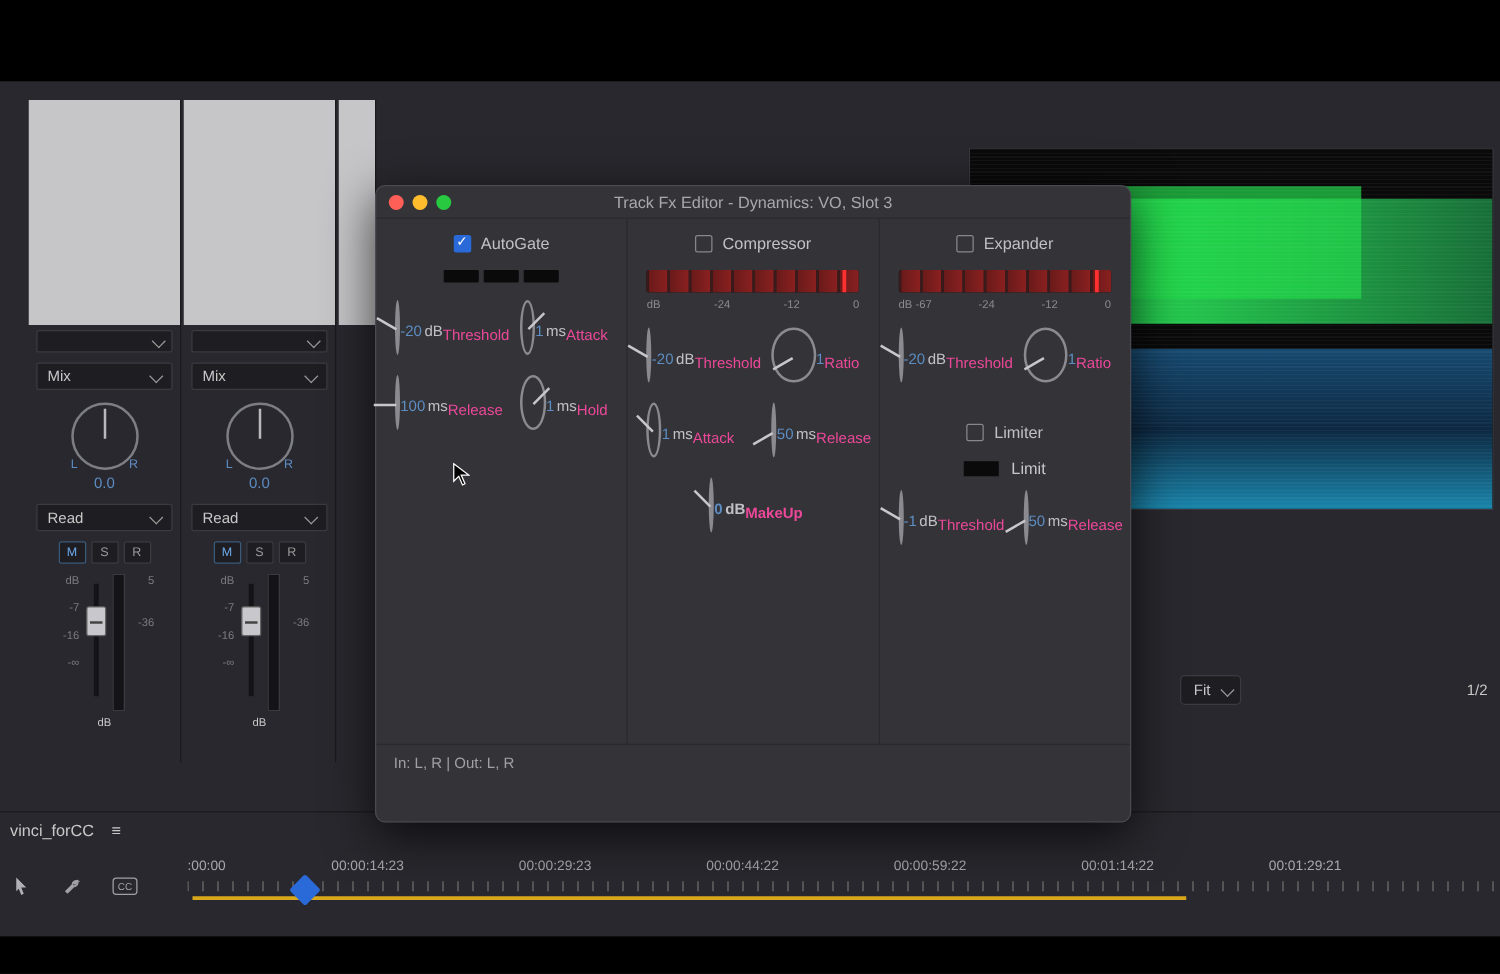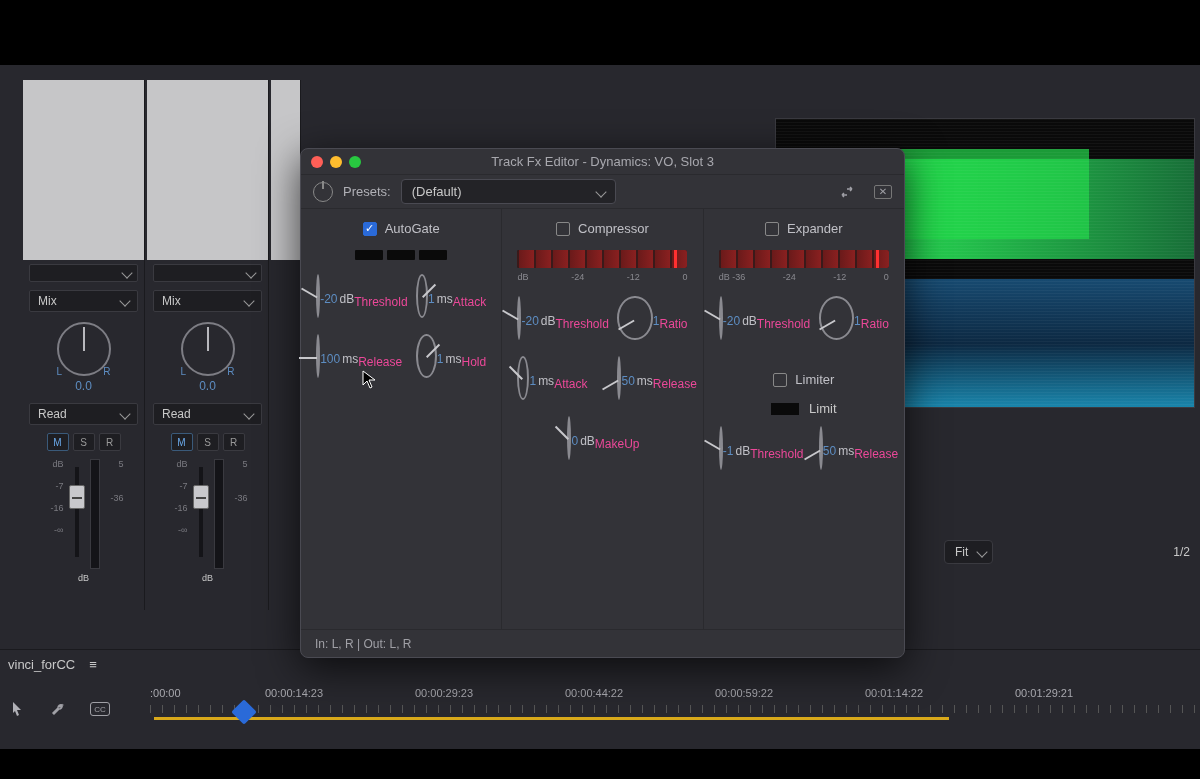--- a/index.html
+++ b/index.html
@@ -325,35 +325,20 @@
 
 <div class="fx-window">
   <div class="titlebar">
     <div class="traffic">
       <div class="tl red"></div>
       <div class="tl yel"></div>
       <div class="tl grn"></div>
     </div>
     <div class="win-title">Track Fx Editor - Dynamics: VO, Slot 3</div>
   </div>
-  <div class="presets-row">
-    <div class="pwr-btn"></div>
-    <span class="preset-label">Presets:</span>
-    <div class="preset-dd">
-        <span>(Default)</span>
-        <span class="chevron"></span>
-      </div>
-    <div style="flex:1"></div>
-    <div class="mini-icon-btn">
-        <svg width="16" height="14" viewBox="0 0 16 14" fill="none" stroke="#a0a0a6" stroke-width="1.5">
-          <path d="M3 10h5M3 10l2-2M3 10l2 2M13 4H8M13 4l-2-2M13 4l-2 2"></path>
-        </svg>
-      </div>
-    <div class="mini-icon-btn" style="border:1px solid #777;border-radius:2px;width:18px;height:14px;font-size:10px;">✕</div>
-  </div>
 
   <div class="fx-body">
 
     <div class="fx-col">
       <div class="section-hdr">
         <div class="chk checked"></div>
         <span>AutoGate</span>
       </div>
       <div class="led-row">
           <div class="led"></div>
@@ -424,21 +409,21 @@
         <div class="knob-unit">
           <div class="knob r-45"></div>
           <div class="knob-val"><span>1</span><span class="u">ms</span></div>
           <div class="knob-label">Attack</div>
         </div>
         <div class="knob-unit">
           <div class="knob r-120"></div>
           <div class="knob-val"><span>50</span><span class="u">ms</span></div>
           <div class="knob-label">Release</div>
         </div>
-        <div class="knob-unit" style="grid-column:1/3;">
+        <div class="knob-unit" style="grid-column:1/3;font-weight:bold;">
           <div class="knob r-45"></div>
           <div class="knob-val"><span>0</span><span class="u">dB</span></div>
           <div class="knob-label">MakeUp</div>
         </div>
       </div>
     </div>
 
     <div class="fx-col" style="border-right:none;">
       <div class="section-hdr">
         <div class="chk"></div>
@@ -453,21 +438,21 @@
             <div class="red-seg"></div>
             <div class="red-seg"></div>
             <div class="red-seg"></div>
             <div class="red-seg"></div>
             <div class="red-seg"></div>
             <div class="red-seg"></div>
           </div>
         <div class="red-ind"></div>
       </div>
       <div class="red-scale">
-          <span>dB -36</span>
+          <span>dB -67</span>
           <span>-24</span>
           <span>-12</span>
           <span>0</span>
         </div>
       <div class="knob-grid">
         <div class="knob-unit">
           <div class="knob r-60"></div>
           <div class="knob-val"><span>-20</span><span class="u">dB</span></div>
           <div class="knob-label">Threshold</div>
         </div>

